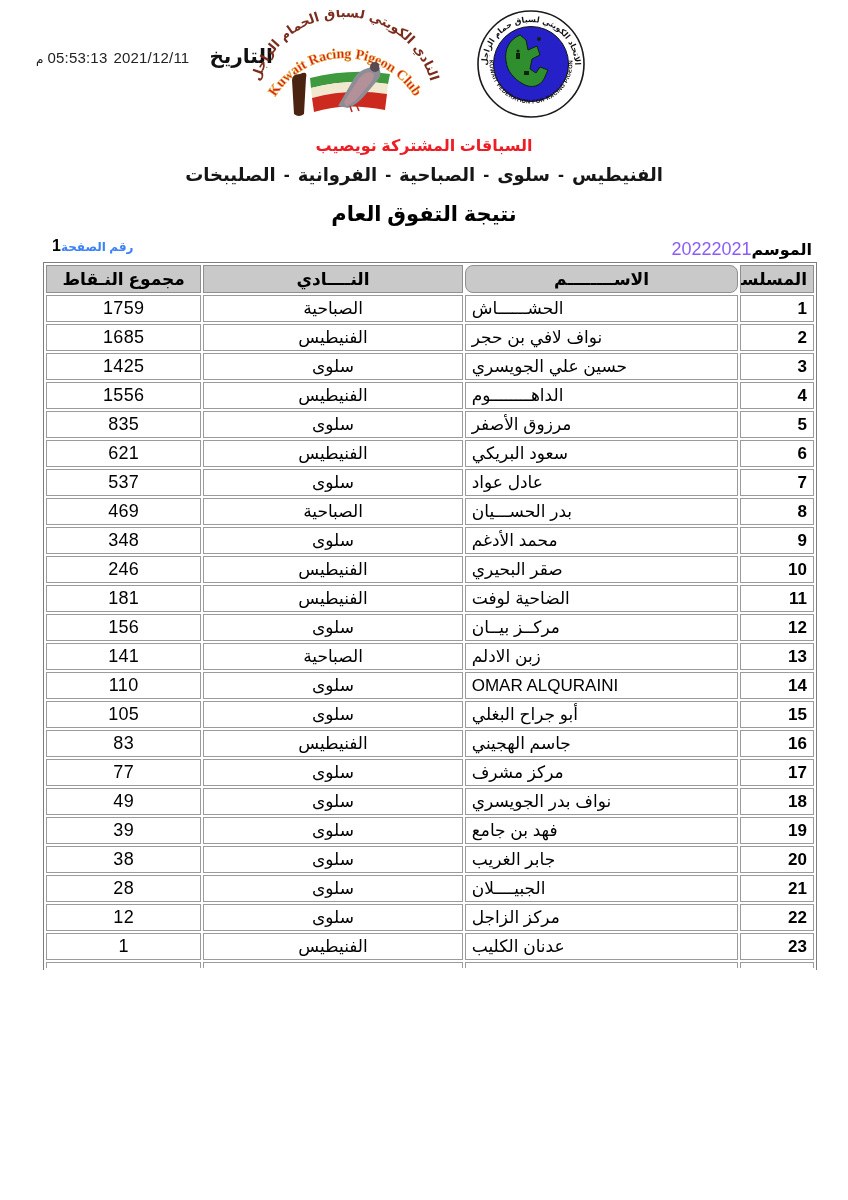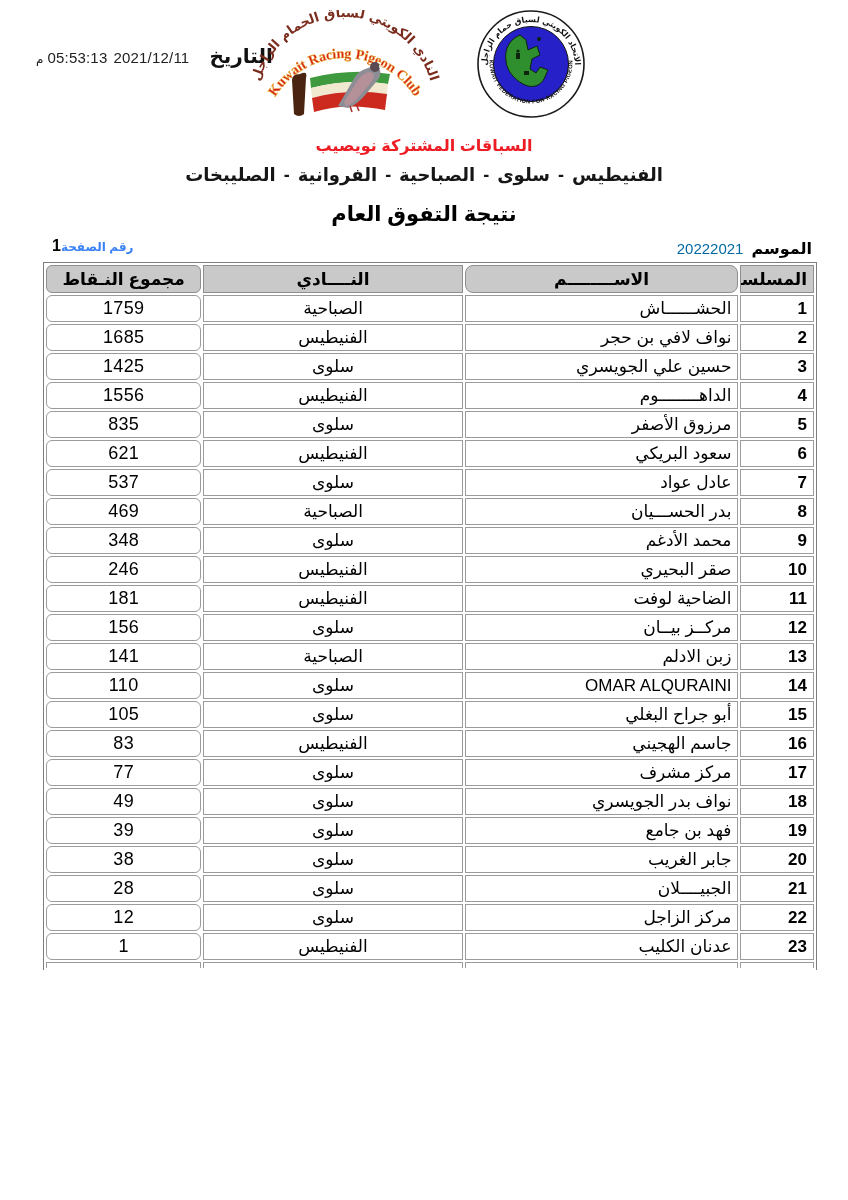--- a/index.html
+++ b/index.html
@@ -26,21 +26,21 @@
 
   
   .title{left:0;width:848px;text-align:center;direction:rtl;}
   .title-race{top:136px;font-size:16px;font-weight:bold;color:#ee1c25;}
   .title-clubs{top:164px;font-size:18px;font-weight:bold;color:#161616;word-spacing:3px;}
   .title-main{top:202px;font-size:21px;font-weight:bold;color:#000;text-align:center;}
 
   
   .season{right:36px;top:239px;direction:rtl;display:flex;align-items:baseline;}
   .season .lbl{font-weight:bold;font-size:16px;color:#000;}
-  .season .val{font-size:15px;margin-right:8px;color:#0369a1;}
+  .season .val{font-size:18px;margin-right:0;color:#8b5cf6;}
   .pageno{left:52px;top:237px;direction:ltr;display:flex;align-items:baseline;}
   .pageno .val{font-weight:bold;font-size:16px;color:#000;}
   .pageno .lbl{font-weight:bold;font-size:12px;color:#3b82f6;}
 
   
   .results{
     left:43px;top:262px;width:774px;
     border-collapse:separate;border-spacing:2px;
     direction:rtl;background:#fff;
     border:1px solid #7d7d7d;border-bottom:none;
@@ -56,23 +56,23 @@
     font-size:17px;color:#000;height:25px;padding:0 6px;
     white-space:nowrap;overflow:hidden;
   }
   .col-serial{width:72px;}
   .col-name{width:268px;}
   .col-club{width:254px;}
   .col-points{width:152px;}
   th.h-serial,td.c-serial{text-align:right;}
   td.c-serial{font-weight:bold;}
   th.h-name{text-align:center;border-radius:8px;}
-  td.c-name{text-align:right;}
+  td.c-name{text-align:left;}
   th.h-club,td.c-club{text-align:center;}
-  th.h-points,td.c-points{text-align:center;border-radius:6px;}
+  th.h-points,td.c-points{text-align:center;}
   td.c-points{font-size:18px;letter-spacing:0.3px;margin-left:30px;}
   tr.stub td{height:5px;border-bottom:none;background:#fff;}
 </style>
 </head>
 <body>
 
 <div class="abs date-bar">
   <span class="meridiem">م</span>
   <span class="time">05:53:13</span>
   <span class="date">2021/12/11</span>

